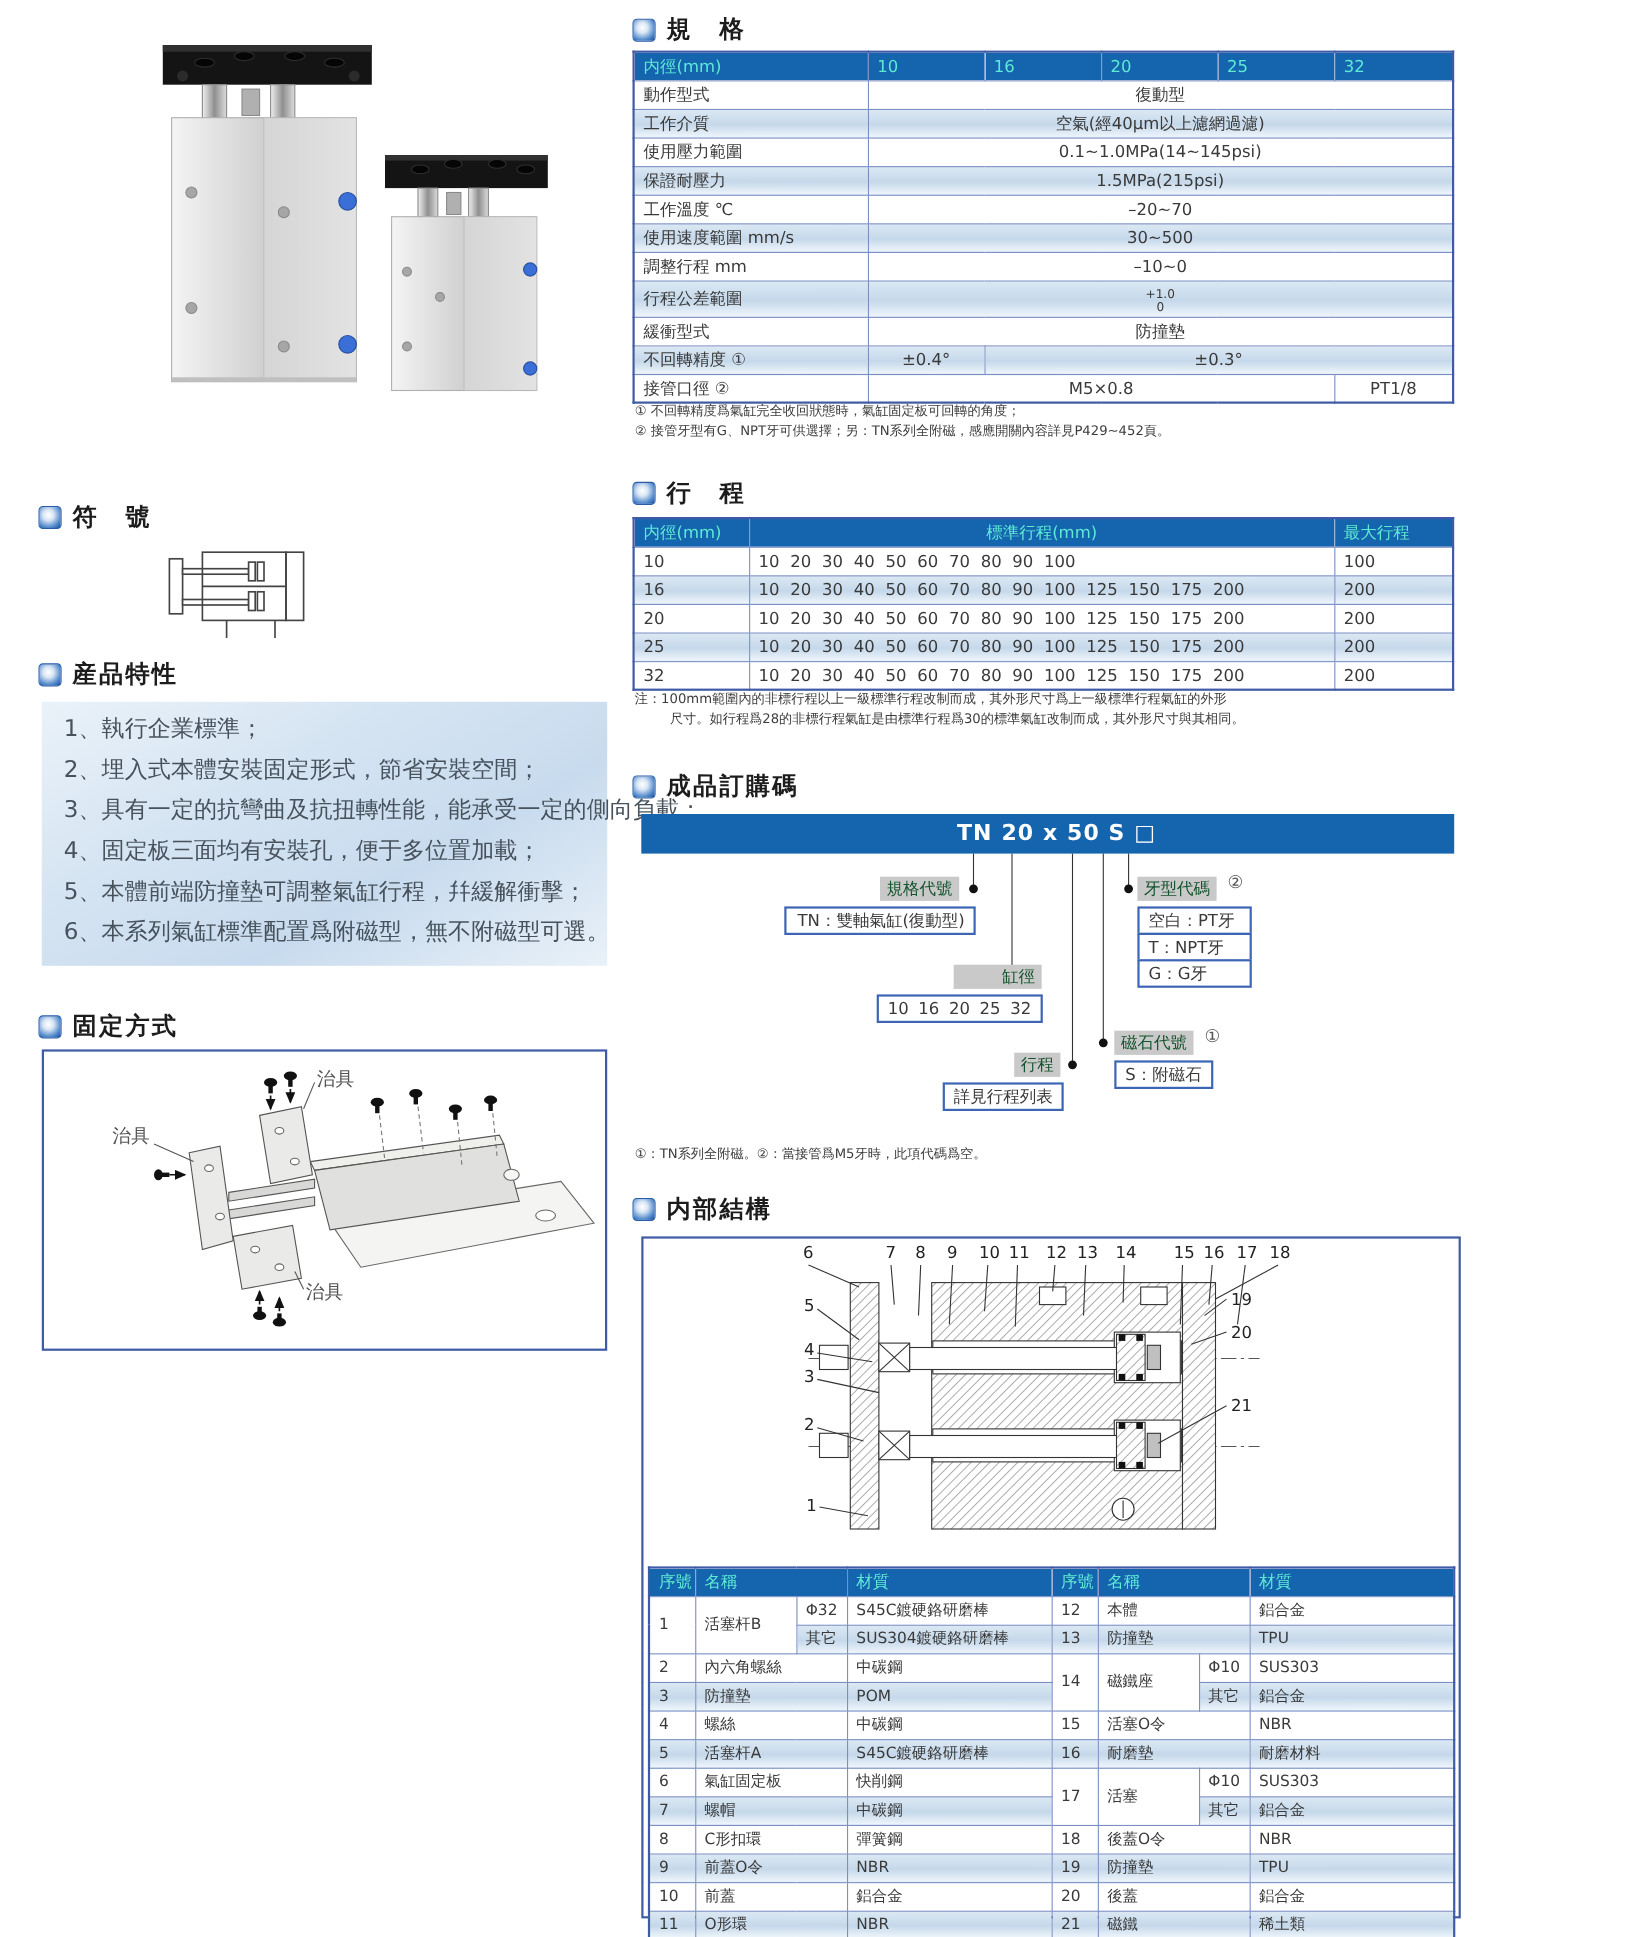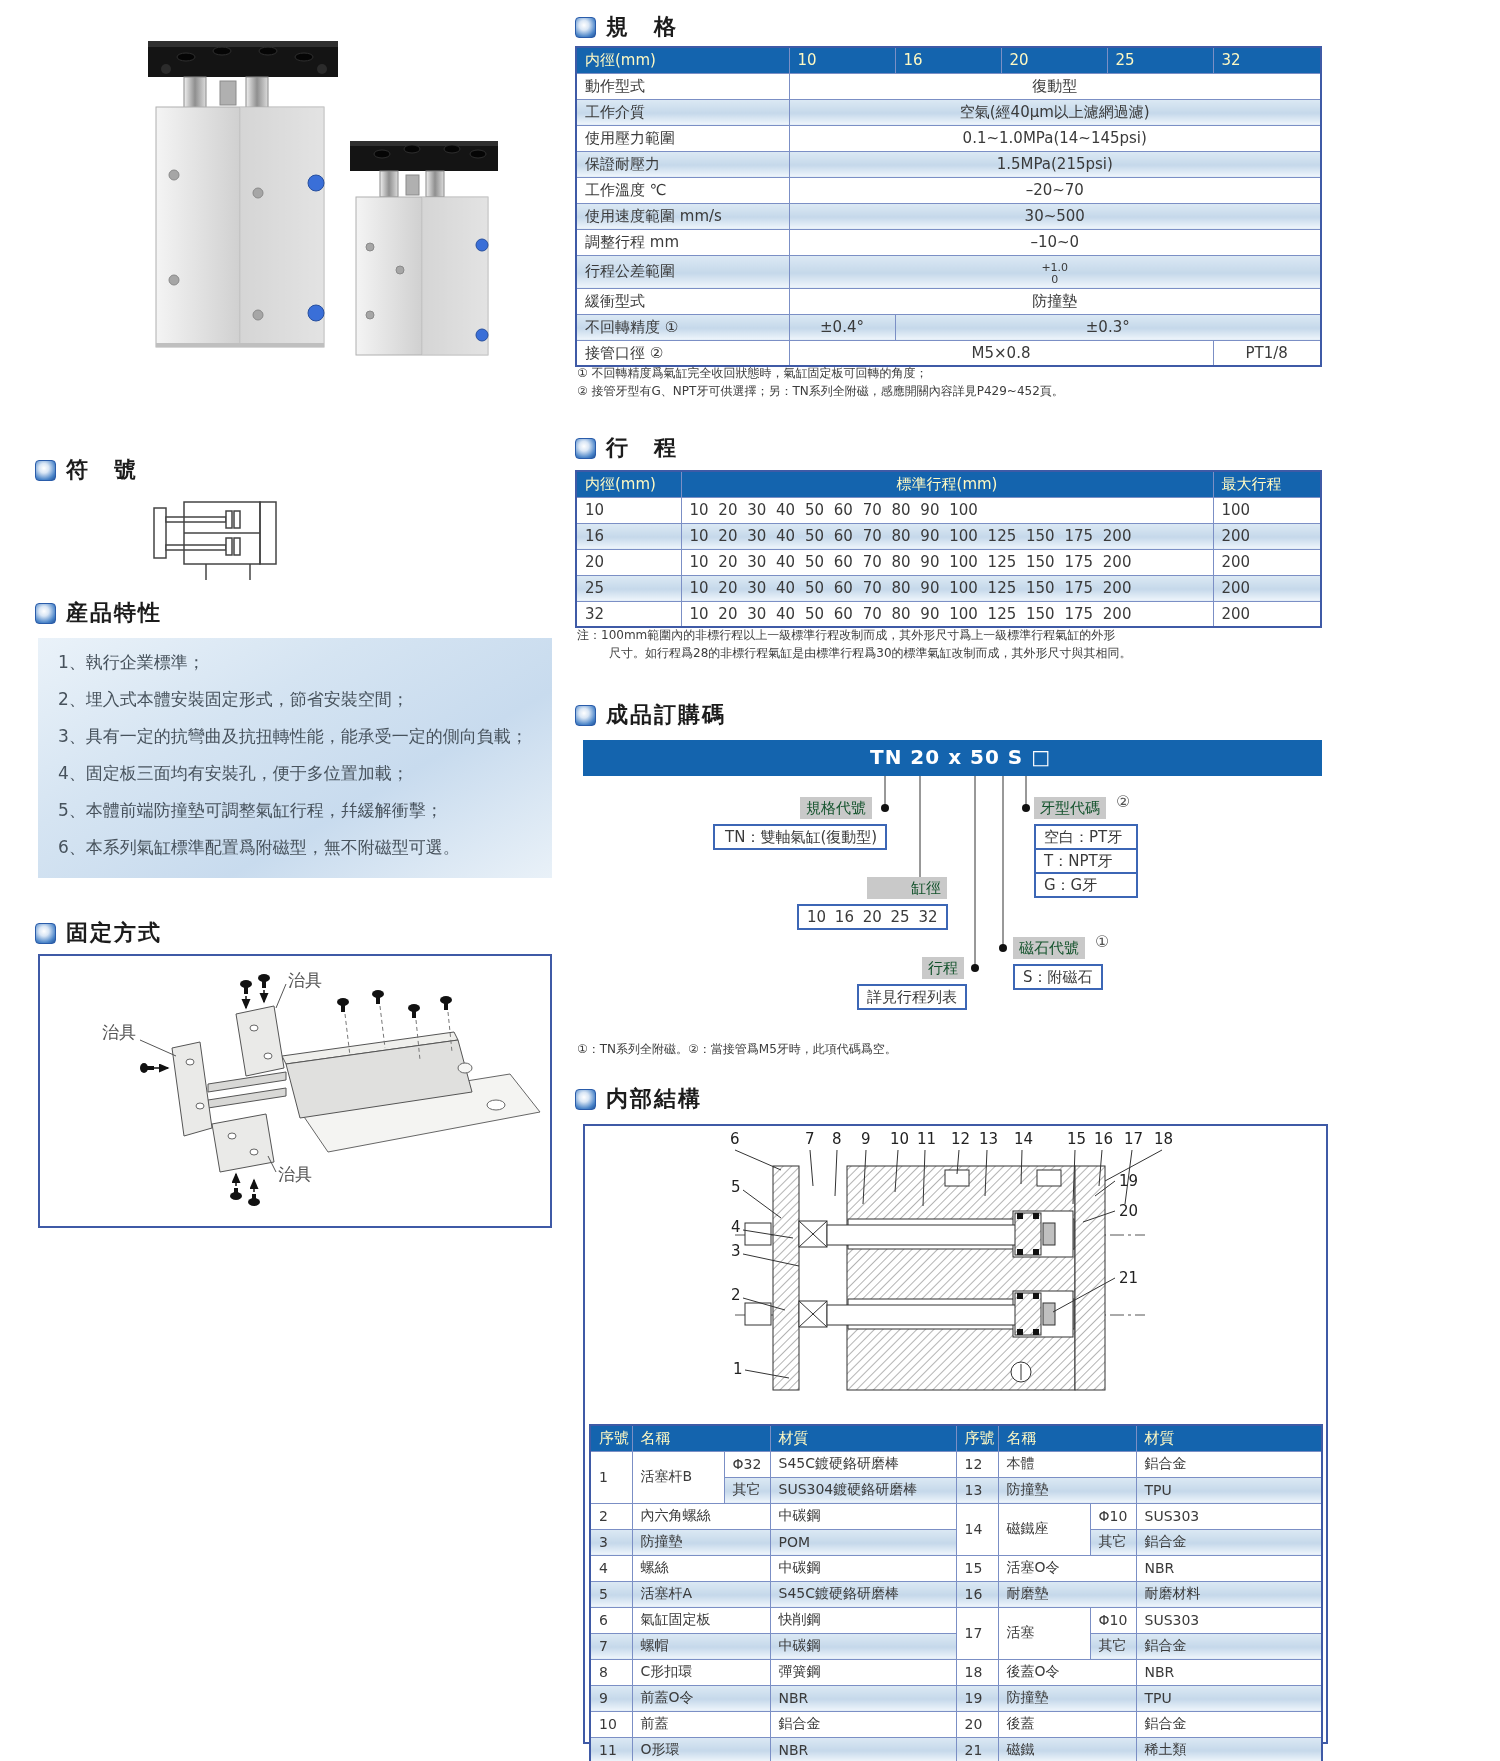--- a/index.html
+++ b/index.html
@@ -8,29 +8,29 @@
     font-family:"DejaVu Sans","Liberation Sans",sans-serif;color:#333;
   }
   .abs{position:absolute;}
   
   .sec-title{display:flex;align-items:center;gap:10px;font-size:22px;font-weight:bold;color:#1c1c1c;letter-spacing:2px;white-space:nowrap;}
   .bullet{width:19px;height:19px;border-radius:4px;border:1px solid #2a5caa;flex:0 0 auto;
     background:radial-gradient(circle at 42% 38%, #ffffff 0%, #d9e6f5 30%, #4a84c8 72%, #1d4f96 100%);}
   
   table.tbl{border-collapse:collapse;table-layout:fixed;font-size:15px;color:#3a3a3a;border:2px solid #3f5aa6;}
   table.tbl th,table.tbl td{border:1px solid #7b8fc5;padding:1px 8px;height:26px;box-sizing:border-box;font-weight:normal;overflow:hidden;white-space:nowrap;}
-  table.tbl thead th{background:#1464ae;color:#fef9c3;text-align:left;}
+  table.tbl thead th{background:#1464ae;color:#5eead4;text-align:left;}
   tr.shade td{background:linear-gradient(180deg,#dce9f4 0%,#c5d8ea 55%,#eef5fb 100%);}
   td.c{text-align:center;}
   .stack{display:inline-flex;flex-direction:column;align-items:center;font-size:11px;line-height:1.15;}
   .note{font-size:12px;color:#3c3c3c;line-height:1.5;}
   
   .features-box{background:linear-gradient(150deg,#eaf2f9 0%,#d5e4f2 35%,#c8dbee 65%,#e9f1f8 100%);
     box-sizing:border-box;padding:12px 0 0 20px;}
-  .feature-item{font-size:17px;color:#47525c;line-height:24px;margin-bottom:13px;white-space:nowrap;}
+  .feature-item{font-size:21px;color:#47525c;line-height:24px;margin-bottom:13px;white-space:nowrap;}
   
   .order-banner{position:absolute;left:8px;top:0;width:739px;height:36px;background:#1464ae;}
   .order-code{position:absolute;top:5px;color:#fff;font-size:20px;font-weight:bold;letter-spacing:1px;white-space:nowrap;}
   .chip{position:absolute;background:#c9c9c9;color:#14532d;font-size:15px;line-height:20px;padding:1px 6px;white-space:nowrap;}
   .obox{position:absolute;background:#fff;border:2px solid #3c66b5;color:#3a3a3a;font-size:15px;line-height:20px;padding:1px 8px;white-space:nowrap;box-sizing:border-box;}
   .mark{position:absolute;color:#555;font-size:16px;}
   .bore-val{word-spacing:4px;}
   .strokes{word-spacing:5px;}
   
   .frame-box{border:2px solid #3f5aa6;background:#fff;box-sizing:border-box;}

